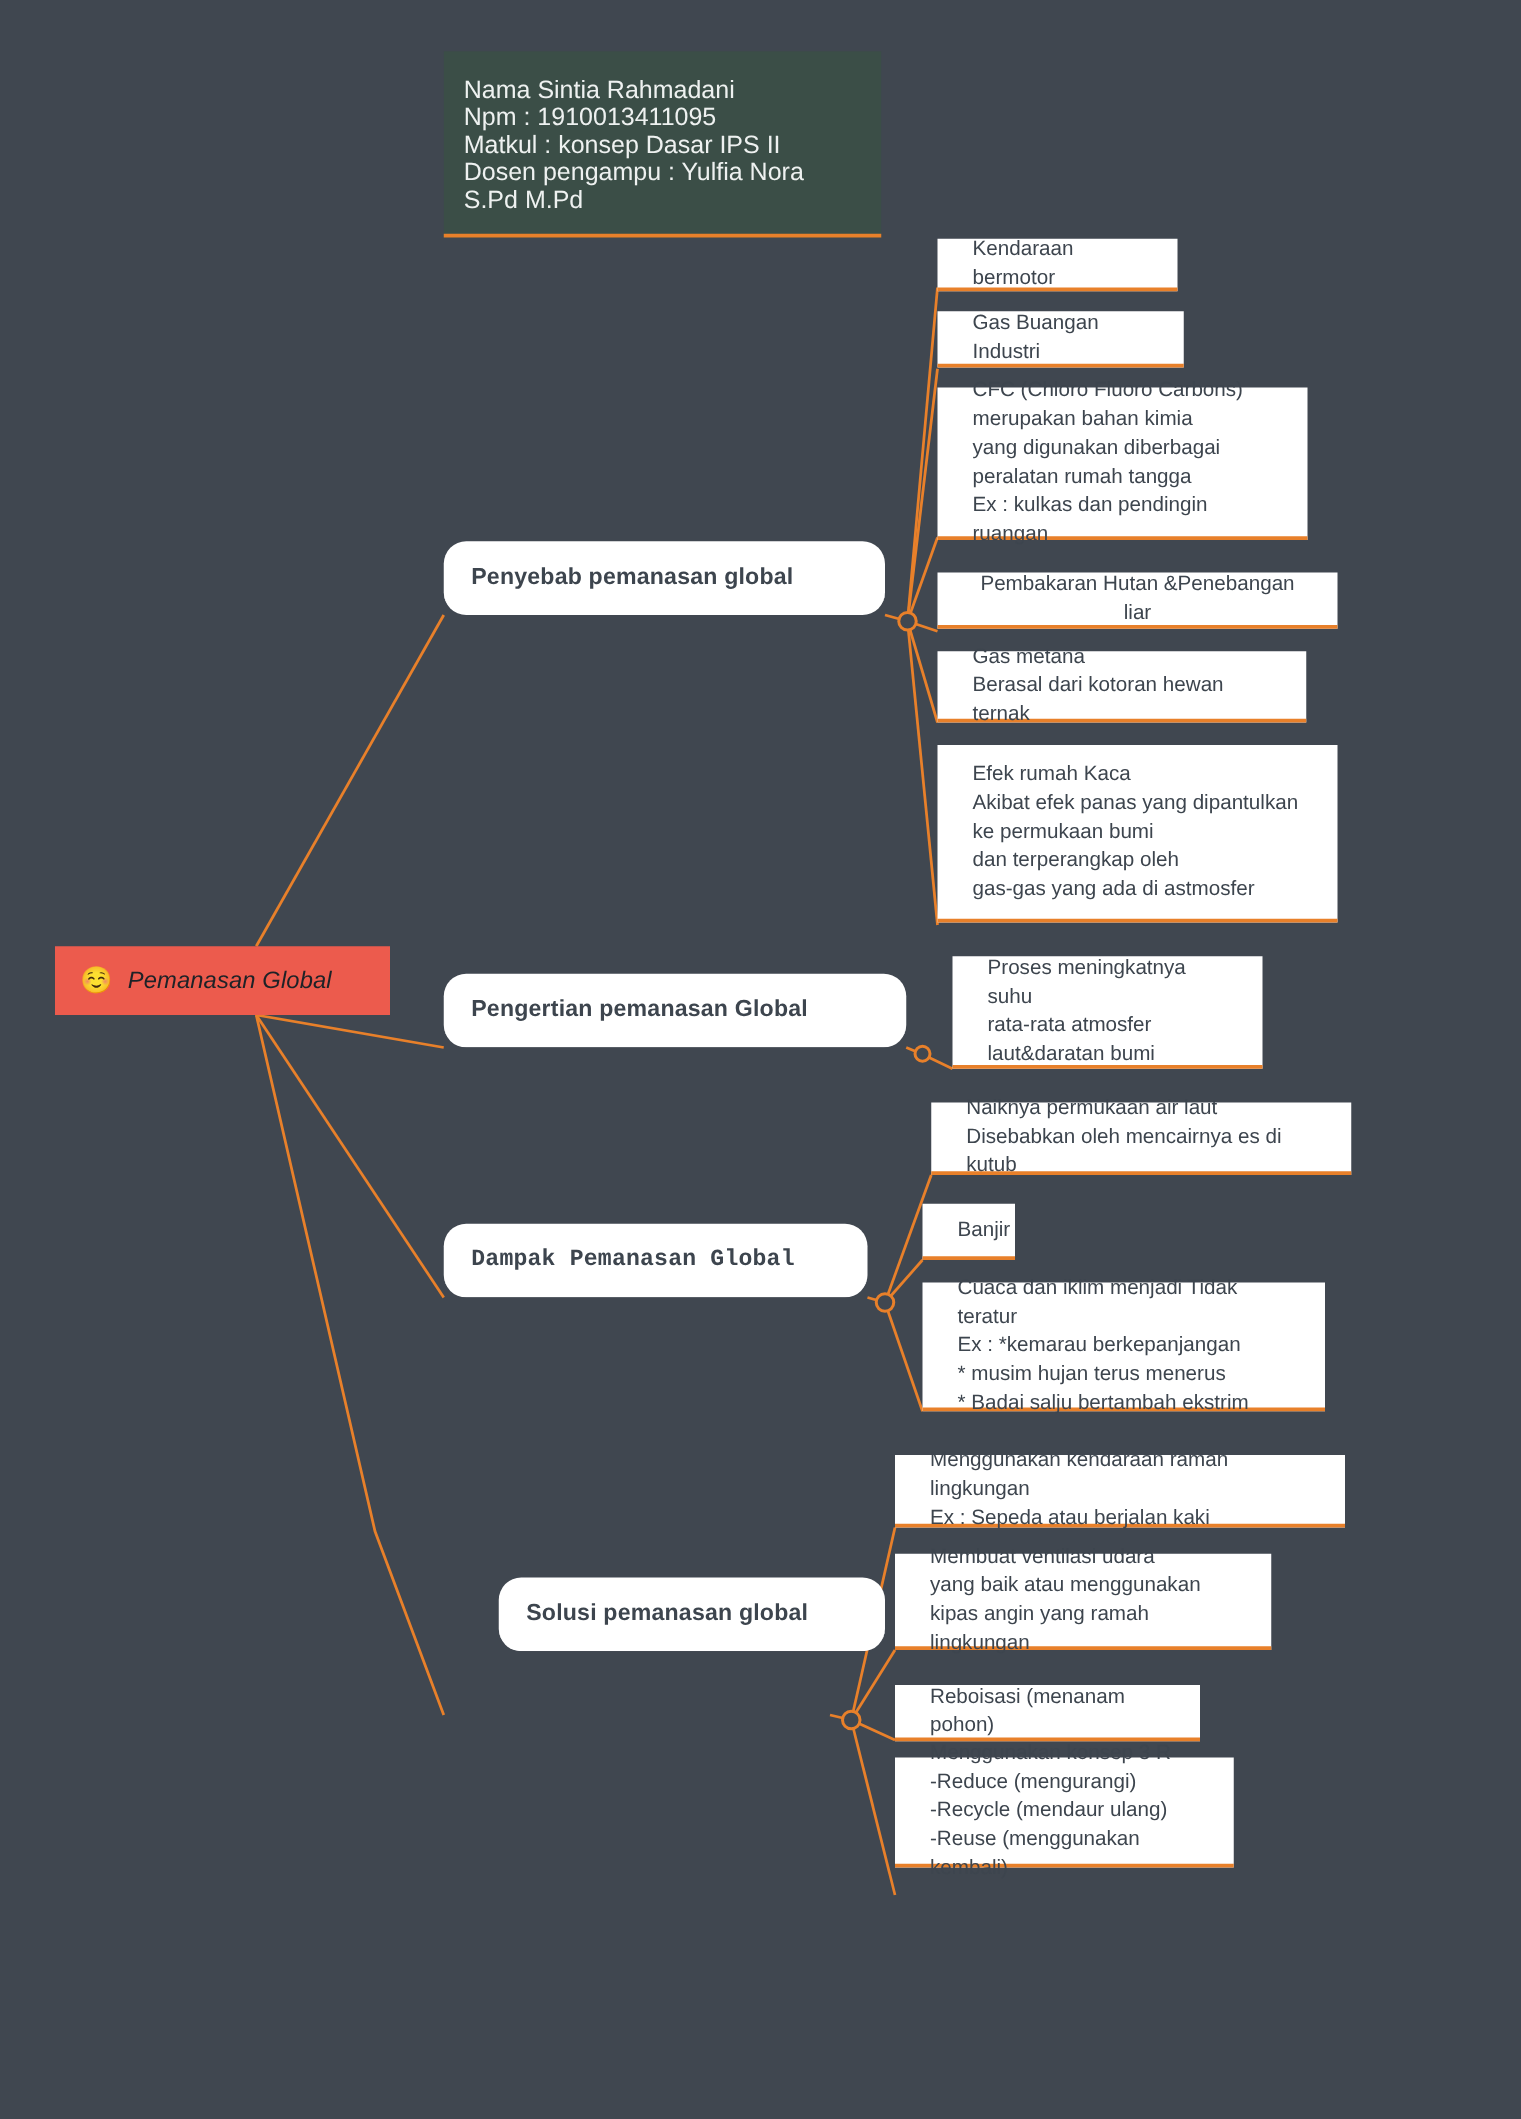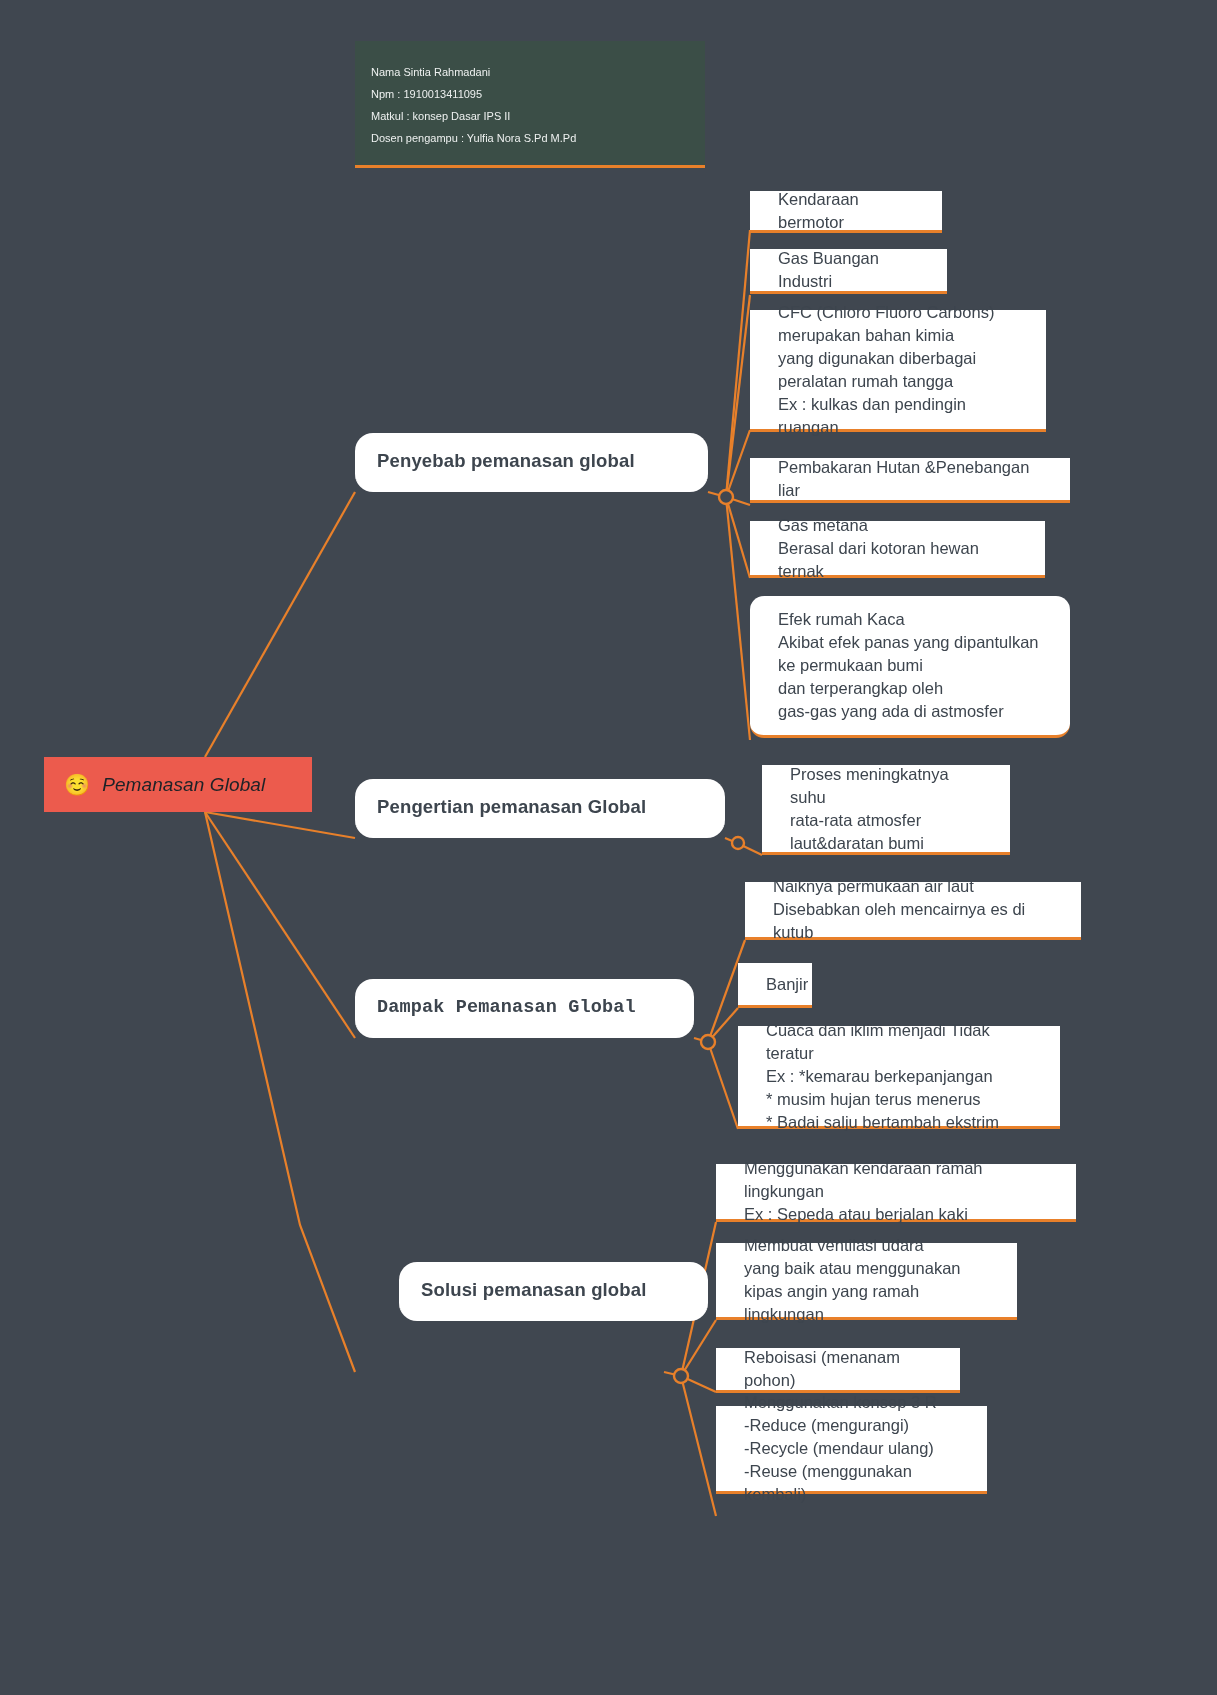--- a/index.html
+++ b/index.html
@@ -19,21 +19,21 @@
 
   
   .info-card {
     position: absolute;
     left: 355px; top: 41px;
     width: 350px;
     background: #3b4e47;
     border-bottom: 3px solid #e8802a;
     padding: 20px 16px 16px 16px;
     color: #eef1f0;
-    font-size: 11px;
+    font-size: 20px;
     line-height: 22px;
     white-space: pre-line;
   }
 
   
   .root-node {
     position: absolute;
     left: 44px; top: 757px;
     width: 268px; height: 55px;
     background: #ec5b4d;
@@ -153,30 +153,30 @@
   </div>
 
   <div class="leaf-node multi" style="left:750px; top:310px; width:296px; height:122px;">
     <span>CFC (Chloro Fluoro Carbons)
 merupakan bahan kimia
 yang digunakan diberbagai
 peralatan rumah tangga
 Ex : kulkas dan pendingin ruangan</span>
   </div>
 
-  <div class="leaf-node" style="left:750px; top:458px; width:320px; height:45px;">
+  <div class="leaf-node" style="left:750px; top:458px; width:320px; height:45px;text-align:center;">
     <span>Pembakaran Hutan &amp;Penebangan liar</span>
   </div>
 
   <div class="leaf-node multi" style="left:750px; top:521px; width:295px; height:57px;">
     <span>Gas metana
 Berasal dari kotoran hewan ternak</span>
   </div>
 
-  <div class="leaf-node multi" style="left:750px; top:596px; width:320px; height:142px;border-radius:14px;">
+  <div class="leaf-node multi" style="left:750px; top:596px; width:320px; height:142px;">
     <span>Efek rumah Kaca
 Akibat efek panas yang dipantulkan
 ke permukaan bumi
 dan terperangkap oleh
 gas-gas yang ada di astmosfer</span>
   </div>
 
   <div class="branch-node" style="left:355px; top:779px; width:370px; height:59px;">
     <span>Pengertian pemanasan Global</span>
   </div>

